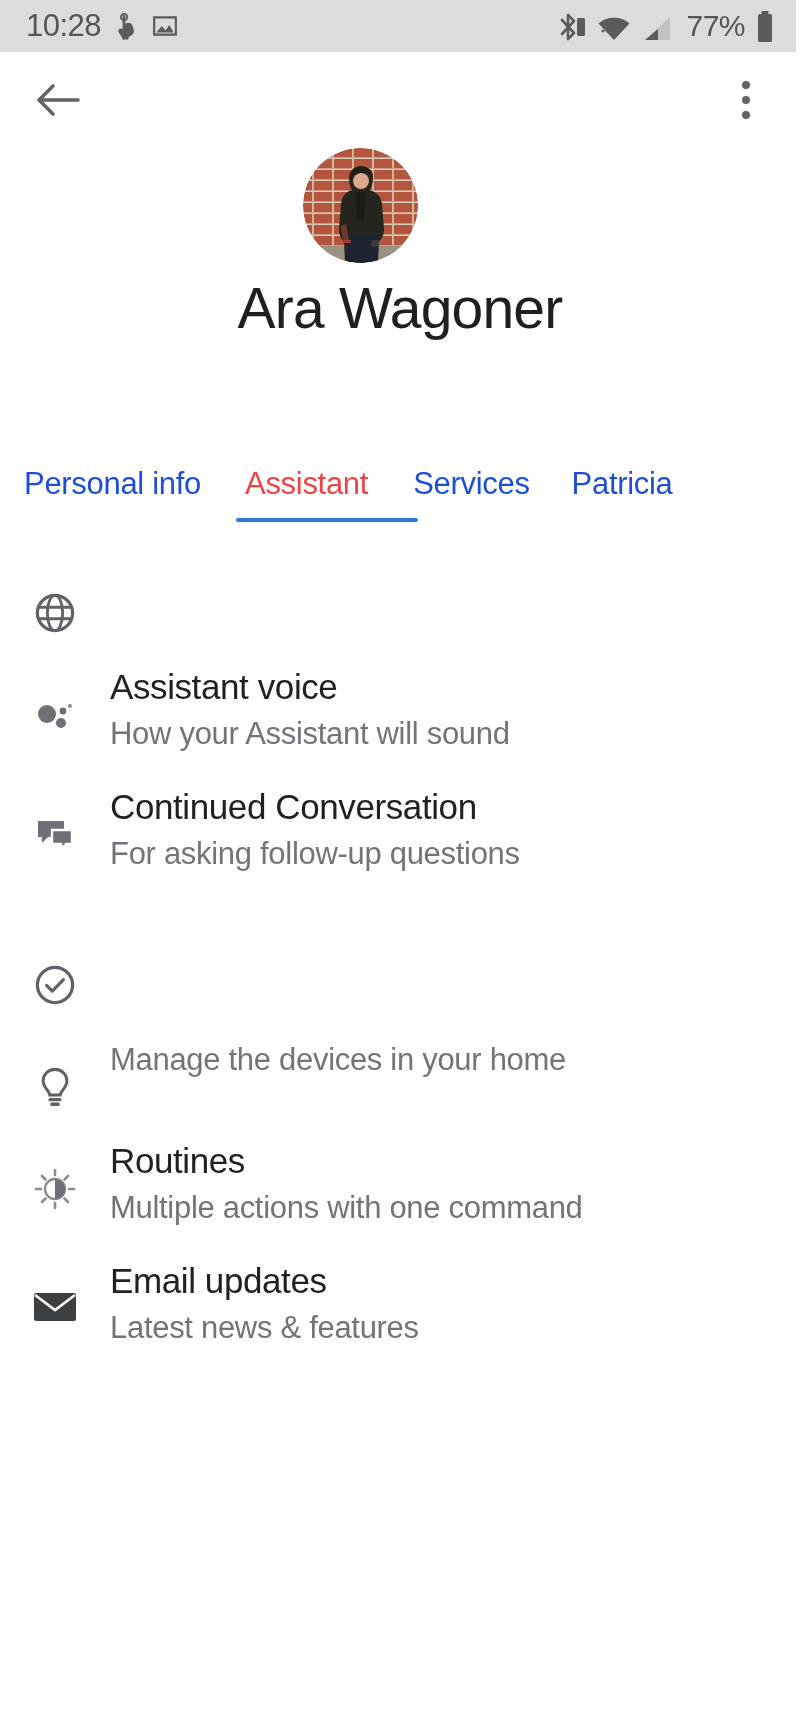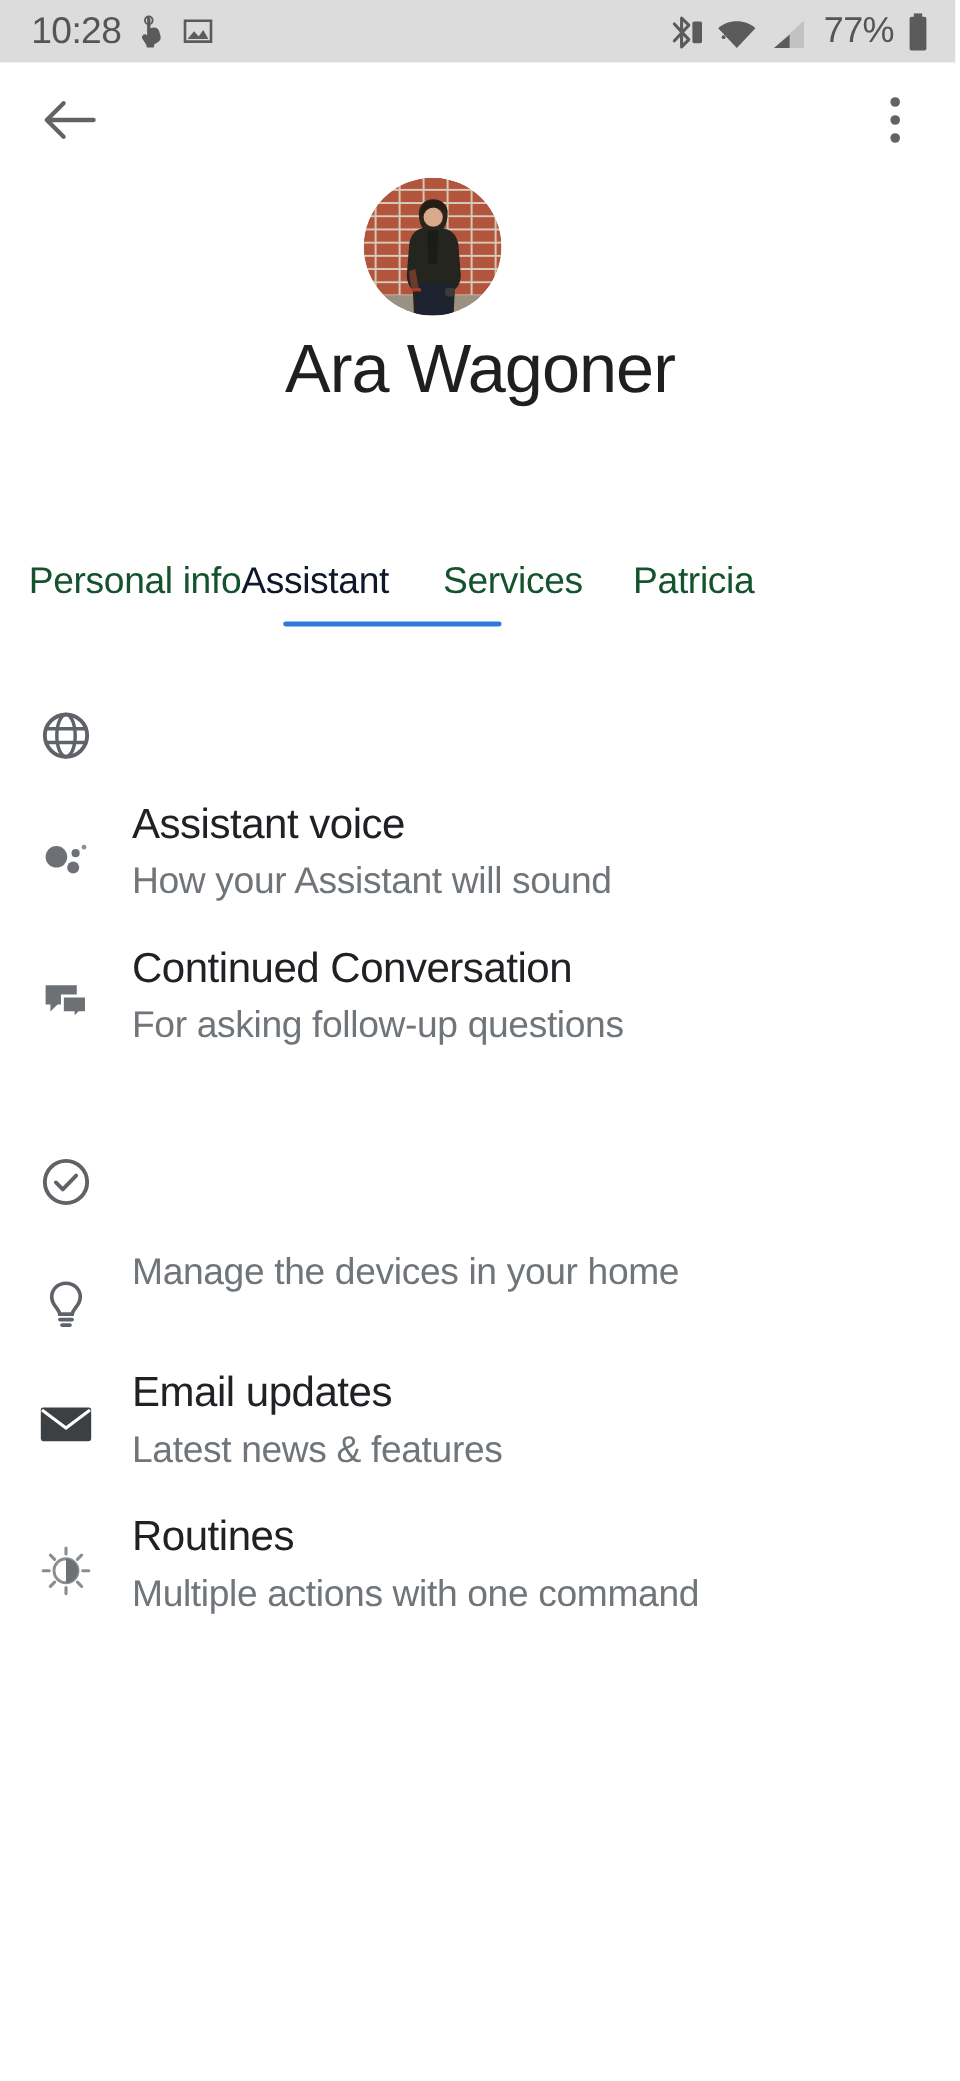--- a/index.html
+++ b/index.html
@@ -50,25 +50,25 @@
     font-size:57px; font-weight:300; color:#1f1f1f; letter-spacing:-0.8px;
     white-space:nowrap;
   }
 
   
   .tabs{
     position:absolute; top:462px; left:0; width:800px; height:60px;
     display:flex; align-items:flex-start; white-space:nowrap;
   }
   .tab{
-    font-size:31px; color:#14532d; padding:0;
+    font-size:31px; color:#1d4ed8; padding:0;
     cursor:pointer; letter-spacing:-0.3px; line-height:44px;
   }
   .tab.t0{ margin-left:24px; }
-  .tab.t1{ color:#0f172a; font-weight:500; position:relative;text-align:center; }
+  .tab.t1{ margin-left:44px; color:#ef4444; font-weight:500; position:relative;text-align:center; }
   .tab.t2{ margin-left:45px; }
   .tab.t3{ margin-left:42px; }
   .tab-underline{
     position:absolute; left:236px; top:518px; width:182px; height:4px;
     background:#3079d6; border-radius:2px;
   }
 
   
   .list{ position:absolute; top:548px; left:0; width:800px; }
   .row{
@@ -254,43 +254,43 @@
         <svg width="46" height="46" viewBox="0 0 24 24">
           <path d="M12 2.8c-3.6 0-6.2 2.7-6.2 6 0 2.3 1.2 3.7 2.2 4.9.7.9 1.2 1.5 1.3 2.5h5.4c.1-1 .6-1.6 1.3-2.5 1-1.2 2.2-2.6 2.2-4.9 0-3.3-2.6-6-6.2-6z" fill="none" stroke="#5f6368" stroke-width="1.6"></path>
           <path d="M9.4 18.6h5.2M10.3 21h3.4" stroke="#5f6368" stroke-width="1.7" stroke-linecap="round"></path>
         </svg>
       </div>
       <div class="row-text">
         <div class="row-sub">Manage the devices in your home</div>
       </div>
     </div>
 
-    <div class="row r6">
-      <div class="row-icon">
-        <svg width="46" height="38" viewBox="0 0 46 38">
-          <rect x="2" y="5" width="42" height="28" rx="2" fill="#3c4043"></rect>
-          <path d="M3 7l20 15L43 7" fill="none" stroke="#ffffff" stroke-width="2.6"></path>
-        </svg>
-      </div>
-      <div class="row-text">
-        <div class="row-title">Email updates</div>
-        <div class="row-sub">Latest news &amp; features</div>
-      </div>
-    </div>
-
     <div class="row r5">
       <div class="row-icon">
         <svg width="46" height="46" viewBox="0 0 46 46">
           <g stroke="#8a8d90" stroke-width="2.6" stroke-linecap="round">
             <path d="M23 4v5M23 37v5M4 23h5M37 23h5M10 10l3.5 3.5M32.5 32.5L36 36M36 10l-3.5 3.5M13.5 32.5L10 36"></path>
           </g>
           <circle cx="23" cy="23" r="10" fill="none" stroke="#8a8d90" stroke-width="2.4"></circle>
           <path d="M23 13a10 10 0 0 1 0 20z" fill="#6d7175"></path>
         </svg>
       </div>
       <div class="row-text">
         <div class="row-title">Routines</div>
         <div class="row-sub">Multiple actions with one command</div>
       </div>
     </div>
 
+    <div class="row r6">
+      <div class="row-icon">
+        <svg width="46" height="38" viewBox="0 0 46 38">
+          <rect x="2" y="5" width="42" height="28" rx="2" fill="#3c4043"></rect>
+          <path d="M3 7l20 15L43 7" fill="none" stroke="#ffffff" stroke-width="2.6"></path>
+        </svg>
+      </div>
+      <div class="row-text">
+        <div class="row-title">Email updates</div>
+        <div class="row-sub">Latest news &amp; features</div>
+      </div>
+    </div>
+
   </div>
 </div>
 
 </body></html>

